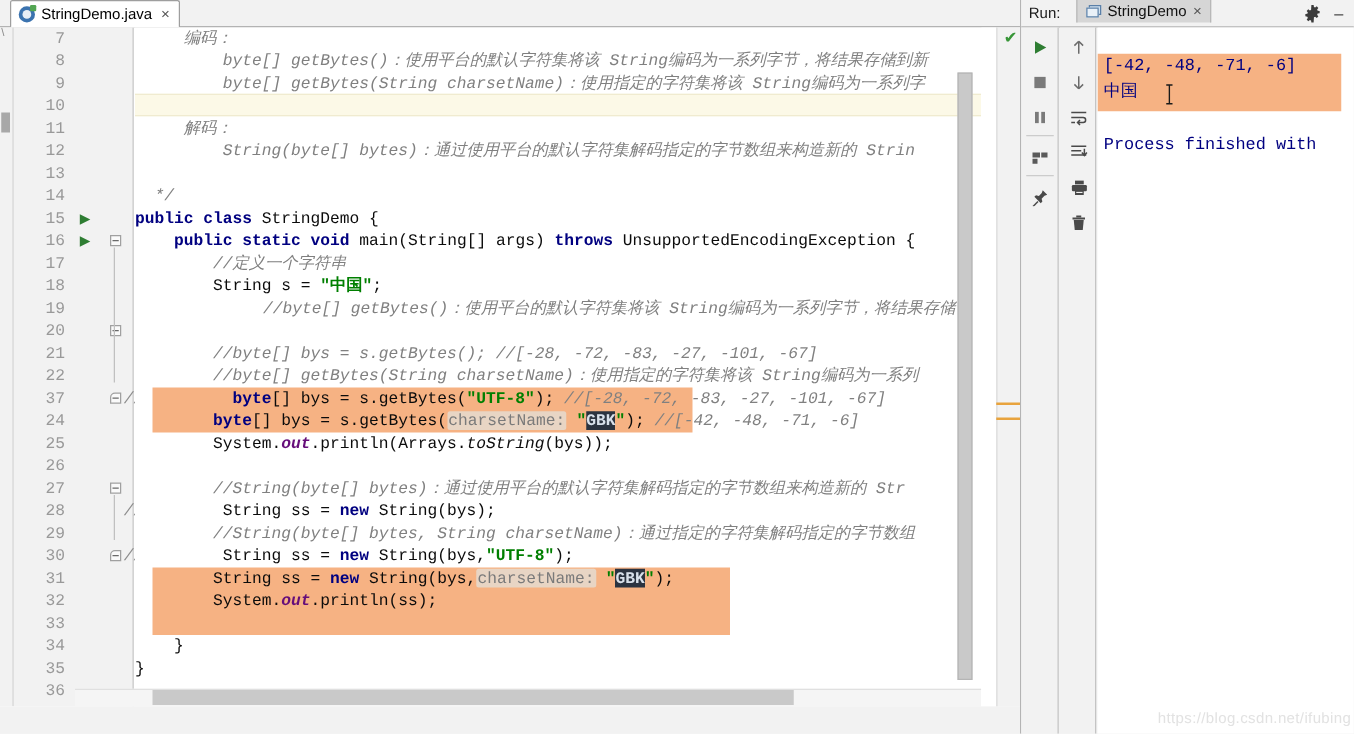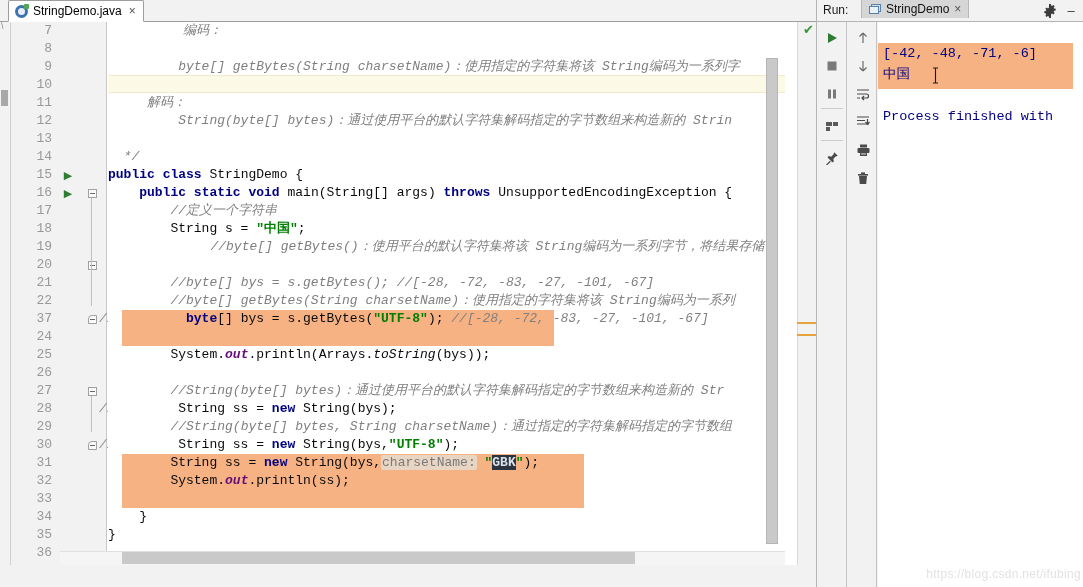--- a/index.html
+++ b/index.html
@@ -436,35 +436,37 @@
           <div class="fold-comment" style="top: 378px;">//</div>
           <div class="fold-comment" style="top: 414px;">//</div>
         </div>
 
       <div id="code-area">
 
         <div class="caret-line-bg" id="caret-line-bg" style="top: 53px; z-index: 0;"></div>
 
         <div class="hl-band" id="hl-band-1" style="left: 14px; top: 288px; width: 432px; height: 36px; z-index: 0;"></div>
         <div class="hl-band" id="hl-band-2" style="left: 14px; top: 432px; width: 462px; height: 54px; z-index: 0;"></div>
-      <div class="code-line" style="top: 0px; z-index: 2; padding-left: 36px;"><span class="cmt">     编码：</span></div>
+      <div class="code-line" style="top: 0px; z-index: 2;"><span class="cmt">     编码：</span></div>
+          <div class="code-line" style="top: 18px; z-index: 2;"><span class="cmt">         byte[] getBytes()：使用平台的默认字符集将该 String编码为一系列字节，将结果存储到新</span></div>
           <div class="code-line" style="top: 36px; z-index: 2;"><span class="cmt">         byte[] getBytes(String charsetName)：使用指定的字符集将该 String编码为一系列字</span></div>
           <div class="code-line" style="top: 54px; z-index: 2;"><span class="cmt"></span></div>
           <div class="code-line" style="top: 72px; z-index: 2;"><span class="cmt">     解码：</span></div>
           <div class="code-line" style="top: 90px; z-index: 2;"><span class="cmt">         String(byte[] bytes)：通过使用平台的默认字符集解码指定的字节数组来构造新的 Strin</span></div>
           <div class="code-line" style="top: 126px; z-index: 2;"><span class="cmt">  */</span></div>
           <div class="code-line" style="top: 144px; z-index: 2;"><span class="kw">public</span> <span class="kw">class</span> StringDemo {</div>
           <div class="code-line" style="top: 162px; z-index: 2;">    <span class="kw">public</span> <span class="kw">static</span> <span class="kw">void</span> main(String[] args) <span class="kw">throws</span> UnsupportedEncodingException {</div>
           <div class="code-line" style="top: 180px; z-index: 2;">        <span class="cmt">//定义一个字符串</span></div>
           <div class="code-line" style="top: 198px; z-index: 2;">        String s = <span class="str">"中国"</span>;</div>
           <div class="code-line" style="top: 216px; z-index: 2;"></div>
           <div class="code-line" style="top: 216px; z-index: 2; padding-left: 40px;">        <span class="cmt">//byte[] getBytes()：使用平台的默认字符集将该 String编码为一系列字节，将结果存储</span></div>
           <div class="code-line" style="top: 252px; z-index: 2;">        <span class="cmt">//byte[] bys = s.getBytes(); //[-28, -72, -83, -27, -101, -67]</span></div>
           <div class="code-line" style="top: 270px; z-index: 2;">        <span class="cmt">//byte[] getBytes(String charsetName)：使用指定的字符集将该 String编码为一系列</span></div>
           <div class="code-line" style="top: 288px; z-index: 2;">          <span class="kw">byte</span>[] bys = s.getBytes(<span class="str">"UTF-8"</span>); <span class="cmt">//[-28, -72, -83, -27, -101, -67]</span></div>
+          <div class="code-line" style="top: 306px; z-index: 2;">        <span class="kw">byte</span>[] bys = s.getBytes(<span class="param-hint">charsetName:</span> <span class="str">"<span class="sel-dark">GBK</span>"</span>); <span class="cmt">//[-42, -48, -71, -6]</span></div>
           <div class="code-line" style="top: 324px; z-index: 2;">        System.<span class="fld">out</span>.println(Arrays.<span class="plain" style="font-style:italic">toString</span>(bys));</div>
           <div class="code-line" style="top: 342px; z-index: 2;"></div>
           <div class="code-line" style="top: 360px; z-index: 2;">        <span class="cmt">//String(byte[] bytes)：通过使用平台的默认字符集解码指定的字节数组来构造新的 Str</span></div>
           <div class="code-line" style="top: 396px; z-index: 2;">        <span class="cmt">//String(byte[] bytes, String charsetName)：通过指定的字符集解码指定的字节数组</span></div>
           <div class="code-line" style="top: 378px; z-index: 2;">         String ss = <span class="kw">new</span> String(bys);</div>
           <div class="code-line" style="top: 414px; z-index: 2;">         String ss = <span class="kw">new</span> String(bys,<span class="str">"UTF-8"</span>);</div>
           <div class="code-line" style="top: 432px; z-index: 2;">        String ss = <span class="kw">new</span> String(bys,<span class="param-hint">charsetName:</span> <span class="str">"<span class="sel-dark">GBK</span>"</span>);</div>
           <div class="code-line" style="top: 450px; z-index: 2;">        System.<span class="fld">out</span>.println(ss);</div>
           <div class="code-line" style="top: 468px; z-index: 2;"></div>
           <div class="code-line" style="top: 486px; z-index: 2;">    }</div>

